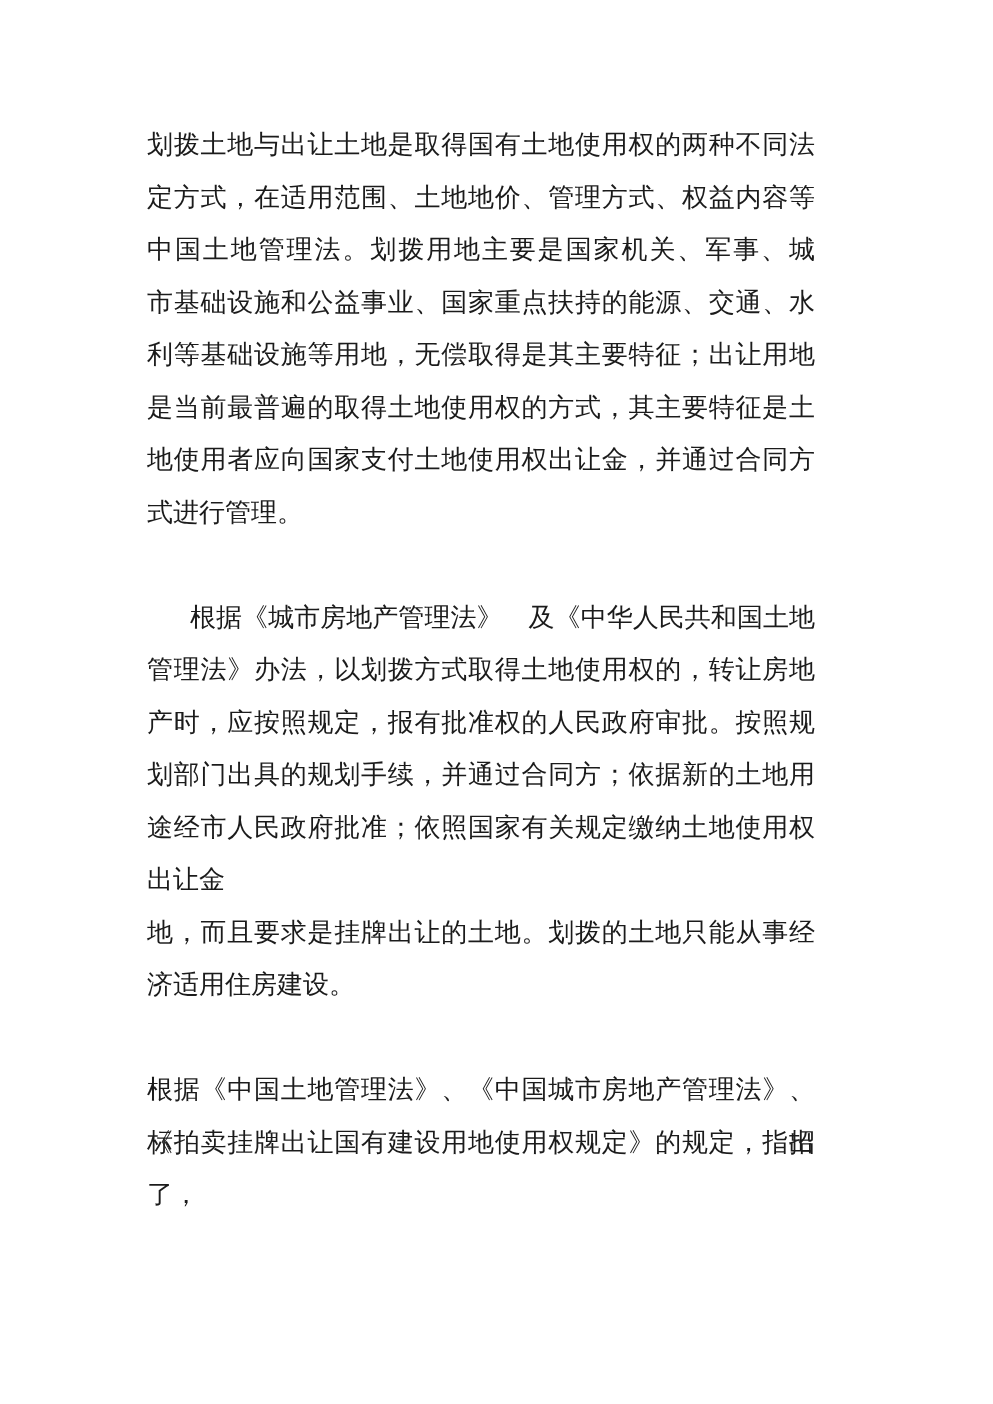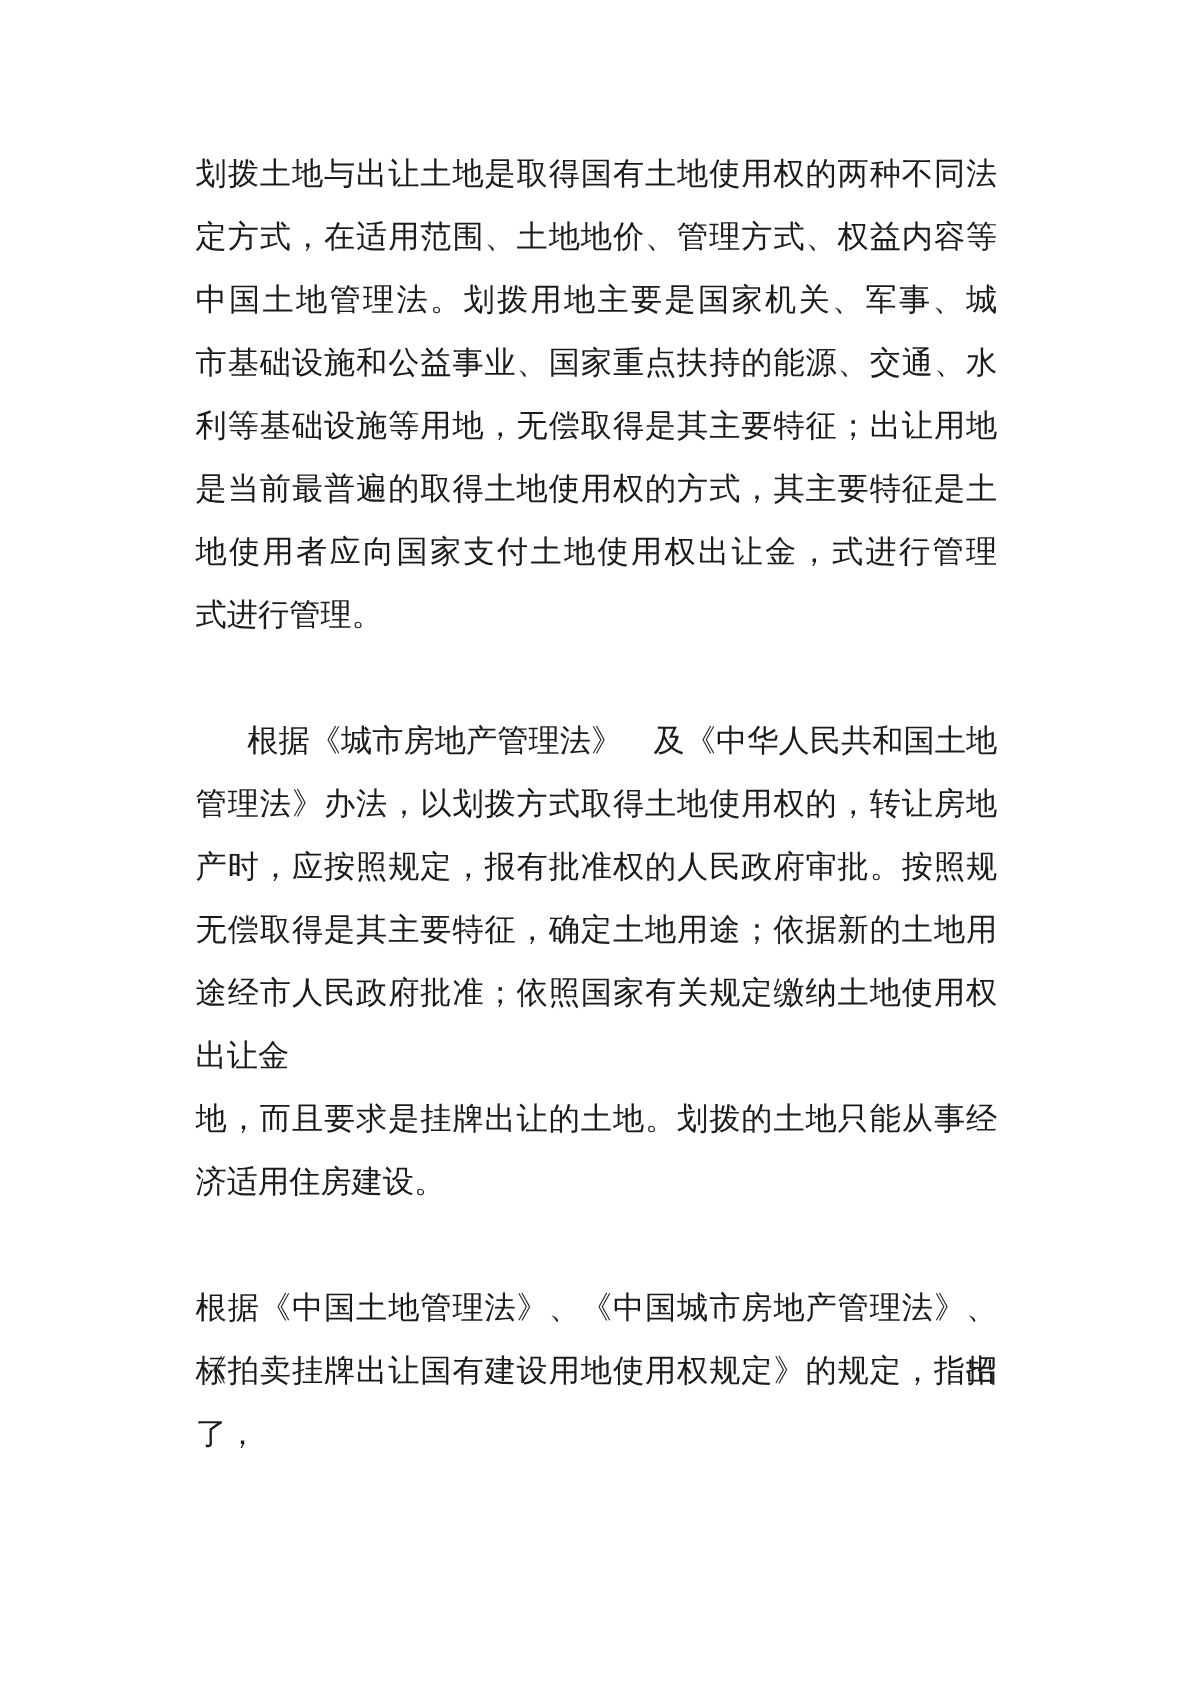--- a/index.html
+++ b/index.html
@@ -8,21 +8,21 @@
   }
   body {
     width: 993px;
     height: 1404px;
     background: #ffffff;
     font-family: "Liberation Serif", "DejaVu Serif", serif;
     overflow: hidden;
   }
   .doc {
     position: absolute;
-    left: 163px;
+    left: 147px;
     top: 119px;
     width: 668px;
     color: #1b1b1b;
     font-size: 26px;
     line-height: 52.5px;
   }
   .para {
     margin: 0;
   }
   .para.gap-before {
@@ -48,29 +48,29 @@
 
 <div class="doc">
 
   <div class="para">
     <div class="line">划拨土地与出让土地是取得国有土地使用权的两种不同法</div>
     <div class="line">定方式，在适用范围、土地地价、管理方式、权益内容等</div>
     <div class="line">中国土地管理法。划拨用地主要是国家机关、军事、城</div>
     <div class="line">市基础设施和公益事业、国家重点扶持的能源、交通、水</div>
     <div class="line">利等基础设施等用地，无偿取得是其主要特征；出让用地</div>
     <div class="line">是当前最普遍的取得土地使用权的方式，其主要特征是土</div>
-    <div class="line">地使用者应向国家支付土地使用权出让金，式进行管理</div>
+    <div class="line">地使用者应向国家支付土地使用权出让金，并通过合同方</div>
     <div class="line end">式进行管理。</div>
   </div>
 
   <div class="para gap-before">
     <div class="line indent">根据《城市房地产管理法》　及《中华人民共和国土地</div>
     <div class="line">管理法》办法，以划拨方式取得土地使用权的，转让房地</div>
     <div class="line">产时，应按照规定，报有批准权的人民政府审批。按照规</div>
-    <div class="line">无偿取得是其主要特征，确定土地用途；依据新的土地用</div>
+    <div class="line">划部门出具的规划手续，并通过合同方；依据新的土地用</div>
     <div class="line">途经市人民政府批准；依照国家有关规定缴纳土地使用权</div>
     <div class="line end">出让金</div>
   </div>
 
   <div class="para">
     <div class="line">地，而且要求是挂牌出让的土地。划拨的土地只能从事经</div>
     <div class="line end">济适用住房建设。</div>
   </div>
 
   <div class="para gap-before">

